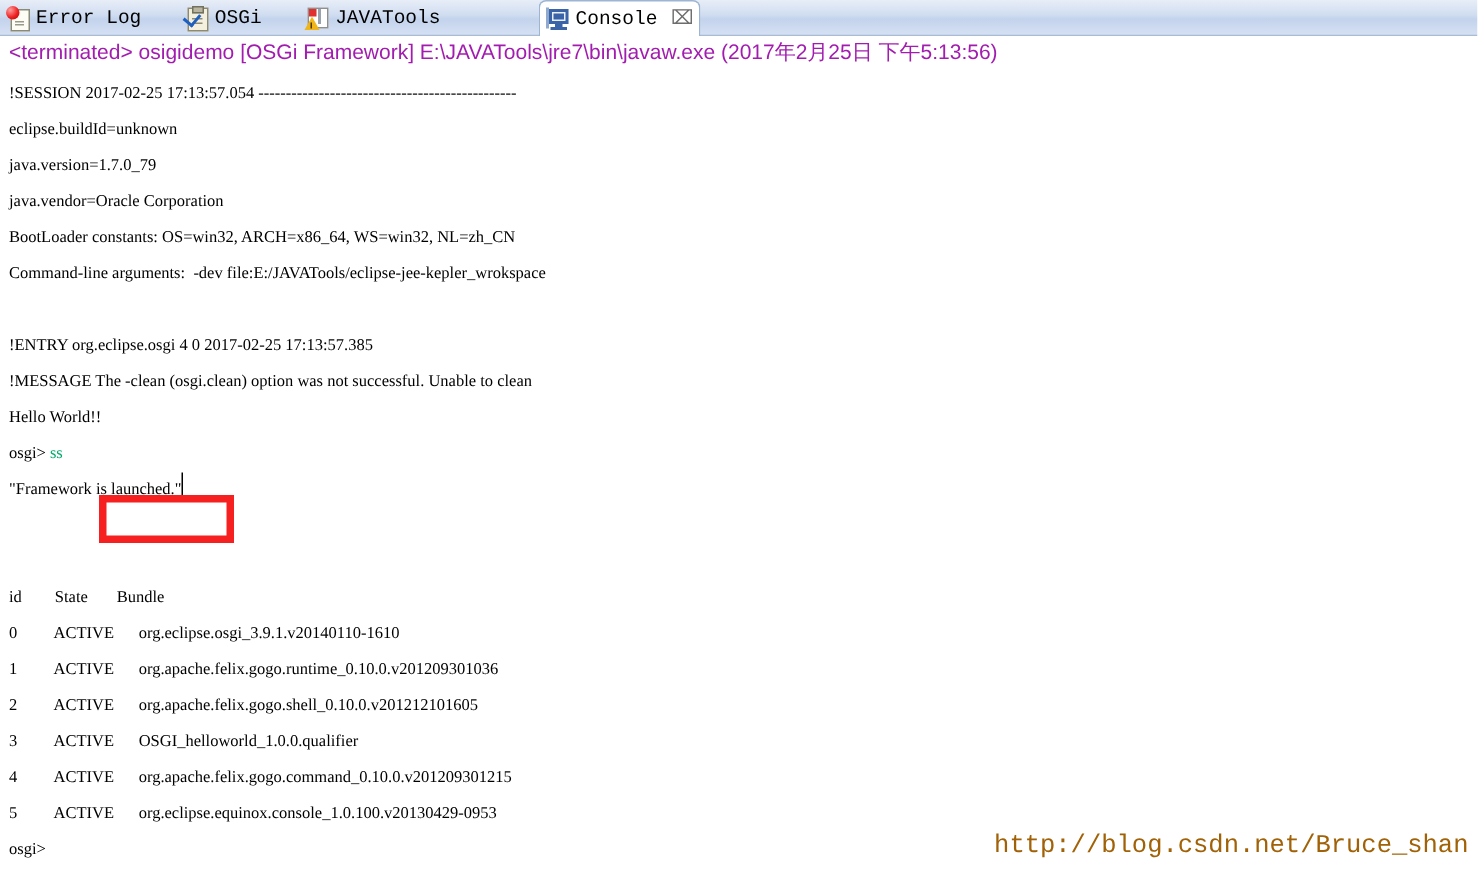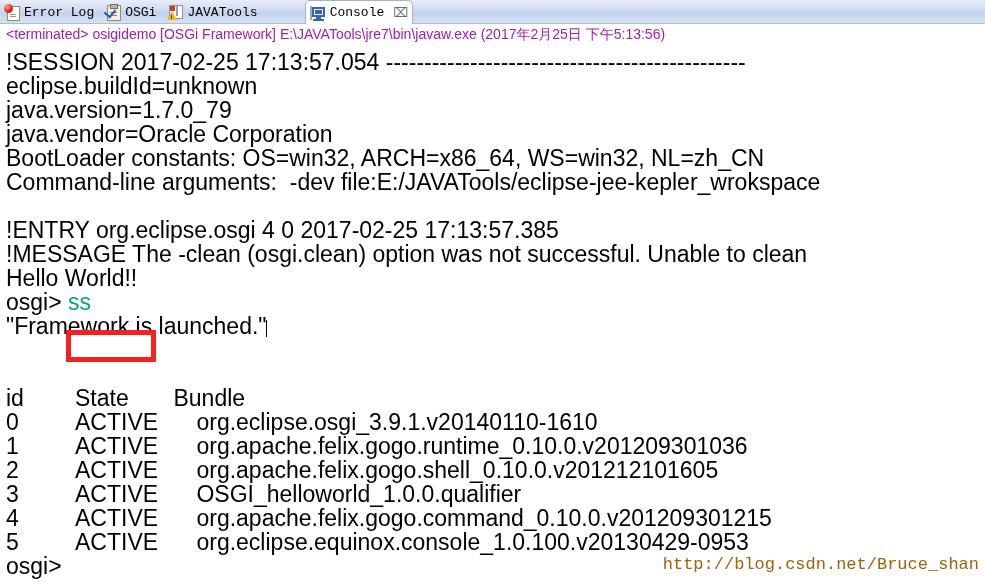--- a/index.html
+++ b/index.html
@@ -16,22 +16,23 @@
     -webkit-font-smoothing: none;
   }
 
   
   #tabbar {
     position: relative;
     height: 24px;
     background: linear-gradient(to bottom, #e8eef8 0%, #cfdcf0 45%, #c3d3ec 55%, #d5e0f3 100%);
     border-bottom: 1px solid #a8bcd8;
     display: flex;
-    align-items: flex-start;
-    box-sizing: border-box;
+    align-items: center;
+    box-sizing: border-box;
+    gap: 18px;
   }
   .tab {
     display: flex;
     align-items: center;
     height: 24px;
     padding: 0 7px 0 4px;
     font-family: "Liberation Mono", monospace;
     font-size: 13px;
     color: #000000;
     box-sizing: border-box;
@@ -159,22 +160,22 @@
   
   #console {
     position: relative;
     height: 540px;
     background: #ffffff;
     overflow: hidden;
     padding: 4px 0 0 6px;
     box-sizing: border-box;
   }
   #console-lines {
-    font-family: Liberation Sans, sans-serif;
-    font-size: 23px;
+    font-family: Liberation Serif, serif;
+    font-size: 11px;
     line-height: 24px;
     color: #000000;
     white-space: pre;
     letter-spacing: 0px;
   }
   .cline { height: 24px; white-space: pre; }
   .tok-green { color: #00a86b; }
   .caret {
     display: inline-block;
     width: 1px;

